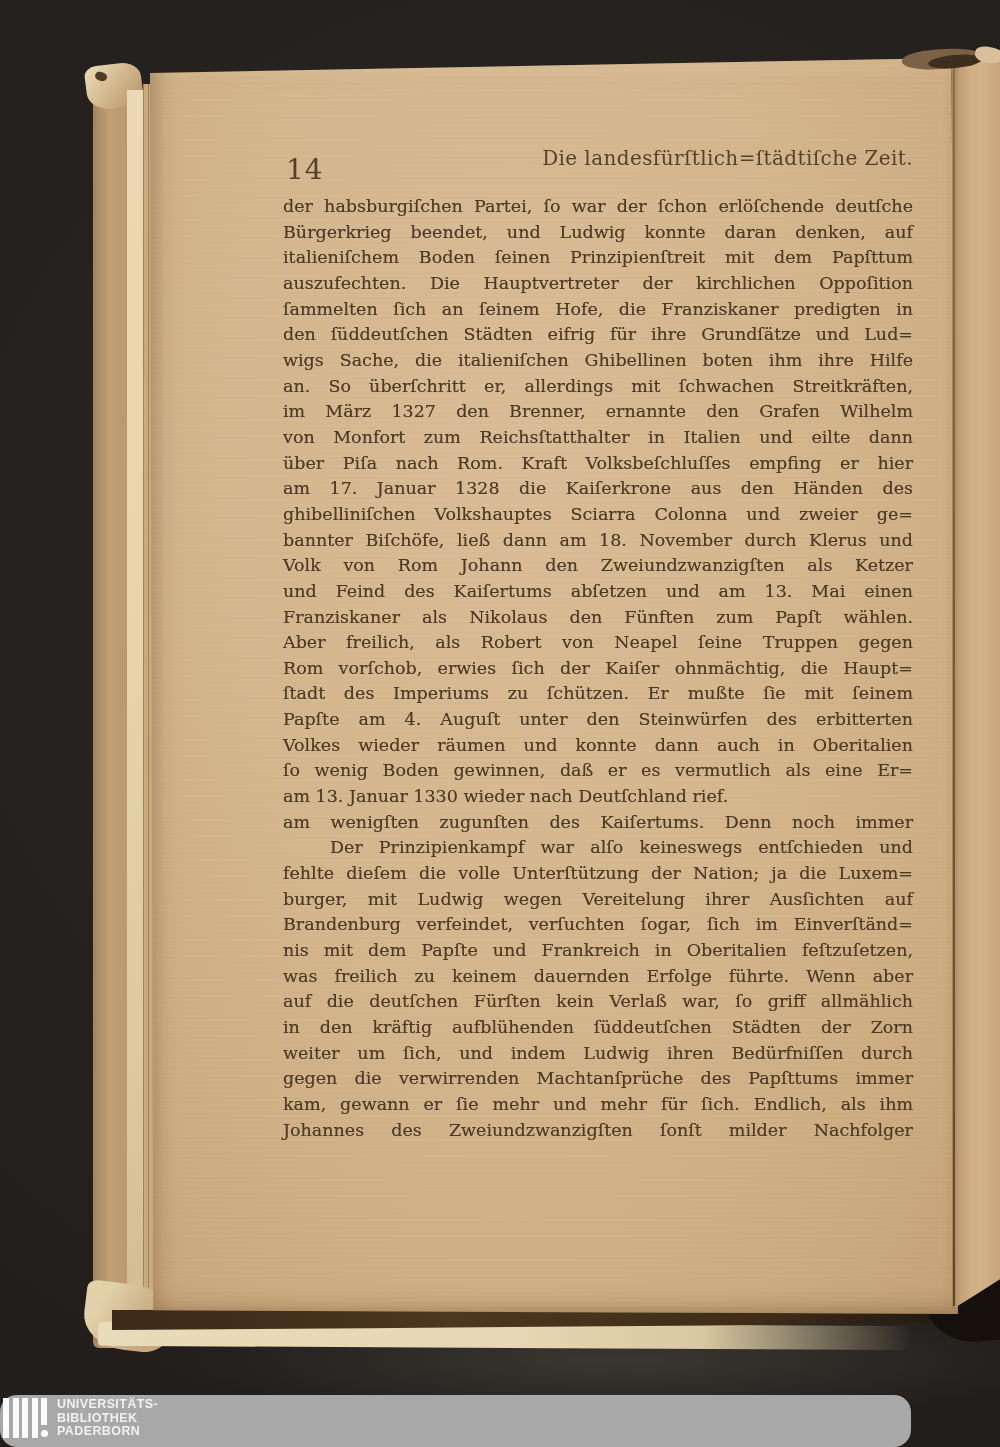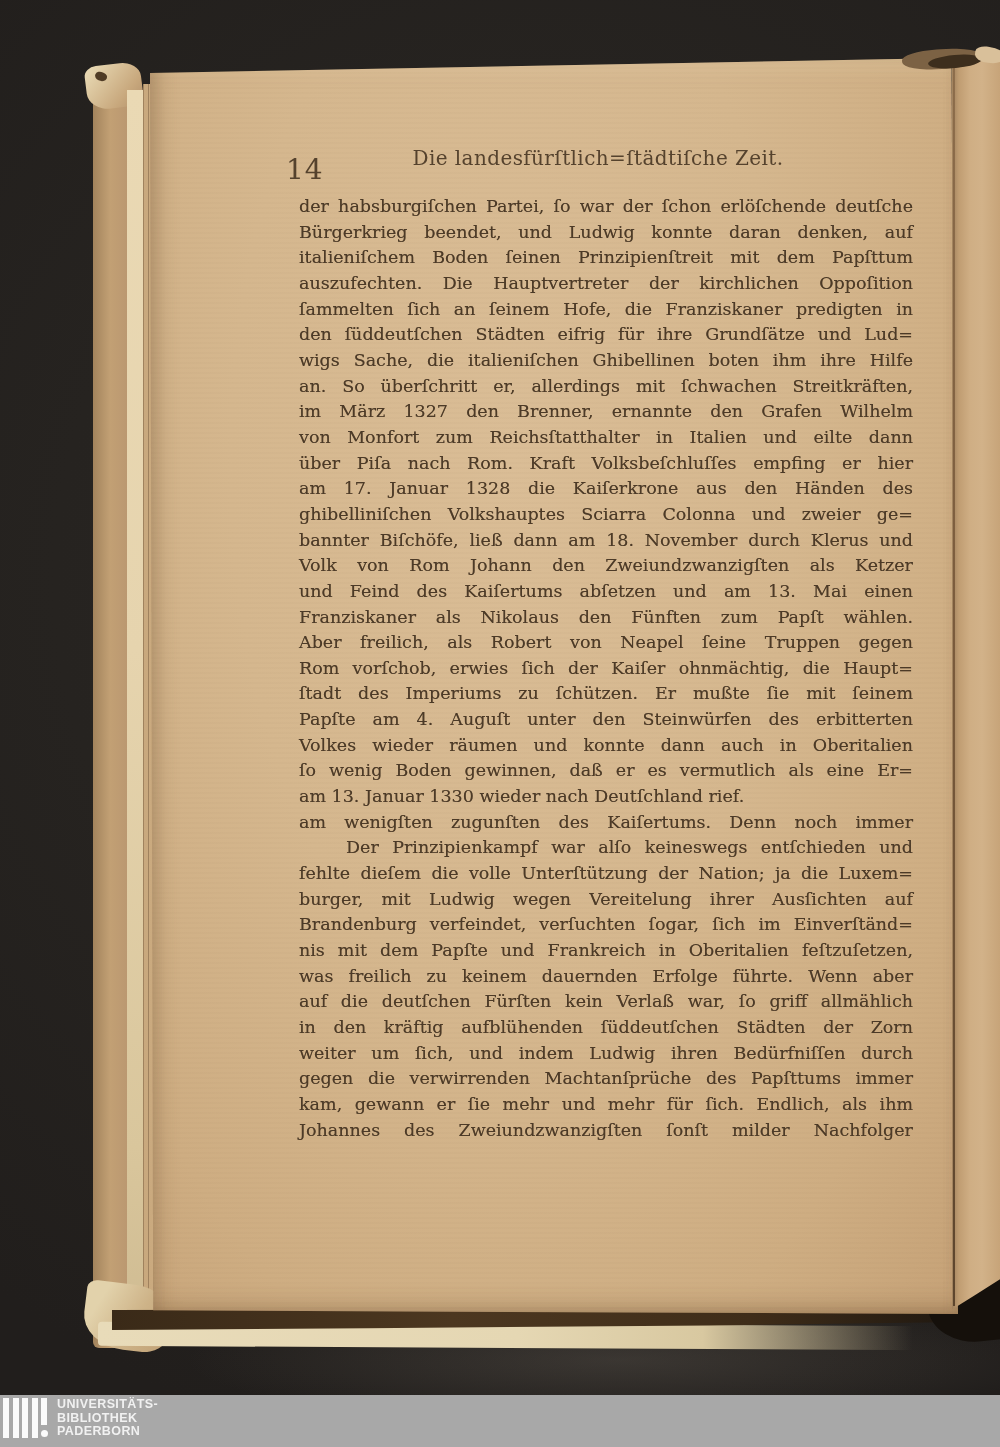--- a/index.html
+++ b/index.html
@@ -51,29 +51,29 @@
   .fold-line{position:absolute;left:953px;top:58px;width:2px;height:1248px;
     background:linear-gradient(180deg,rgba(88,58,32,0.35),rgba(88,58,32,0.6) 50%,rgba(60,40,22,0.7));}
   .torn-a{position:absolute;left:902px;top:49px;width:82px;height:20px;background:#7c6244;
     border-radius:45% 55% 50% 50%;transform:rotate(-4deg);}
   .torn-b{position:absolute;left:928px;top:55px;width:54px;height:13px;background:#3d2e1d;
     border-radius:50%;transform:rotate(-5deg);}
   .torn-c{position:absolute;left:975px;top:47px;width:30px;height:16px;background:#d9c09a;
     border-radius:40% 60% 50% 50%;transform:rotate(6deg);}
   
   .folio{position:absolute;left:136px;top:95px;font-size:28px;color:#55422d;letter-spacing:1px;}
-  .running-head{position:absolute;left:133px;top:88px;width:630px;text-align:center;
+  .running-head{position:absolute;left:133px;top:88px;width:630px;text-align:right;
     font-size:20px;color:#55422d;letter-spacing:0.4px;}
   .body-text{position:absolute;left:133px;top:136px;width:630px;font-size:17.5px;
     line-height:25.65px;color:#4c3a27;text-shadow:0 0 0.5px rgba(76,58,39,0.55);}
-  .bt-line{text-align:justify;text-align-last:justify;white-space:normal;margin-left:16px;}
+  .bt-line{text-align:justify;text-align-last:justify;white-space:normal;}
   .bt-line.no-just{text-align-last:left;}
   .bt-line.indent{text-indent:47px;}
   
-  .banner{position:absolute;left:0;top:1395px;width:1000px;height:52px;background:#a8a8a8;z-index:9;}
+  .banner{position:absolute;left:0;top:1395px;width:911px;height:52px;background:#a8a8a8;z-index:9;border-radius:17px;}
   .ub-logo{position:absolute;left:3px;top:3px;width:48px;height:44px;}
   .bar{position:absolute;top:0;width:6px;height:40px;background:#fbfbfb;}
   .bar.b1{left:0}.bar.b2{left:9.5px}.bar.b3{left:19px}.bar.b4{left:28.5px}
   .bar.b5{left:38px;height:27px;}
   .bar-dot{position:absolute;left:37.5px;top:32px;width:7px;height:7px;border-radius:50%;background:#fbfbfb;}
   .ub-text{position:absolute;left:57px;top:3px;font-family:"Liberation Sans",sans-serif;
     font-weight:bold;font-size:12.5px;line-height:13.6px;color:#f1f1f1;letter-spacing:0.4px;}
 </style>
 </head>
 <body>

